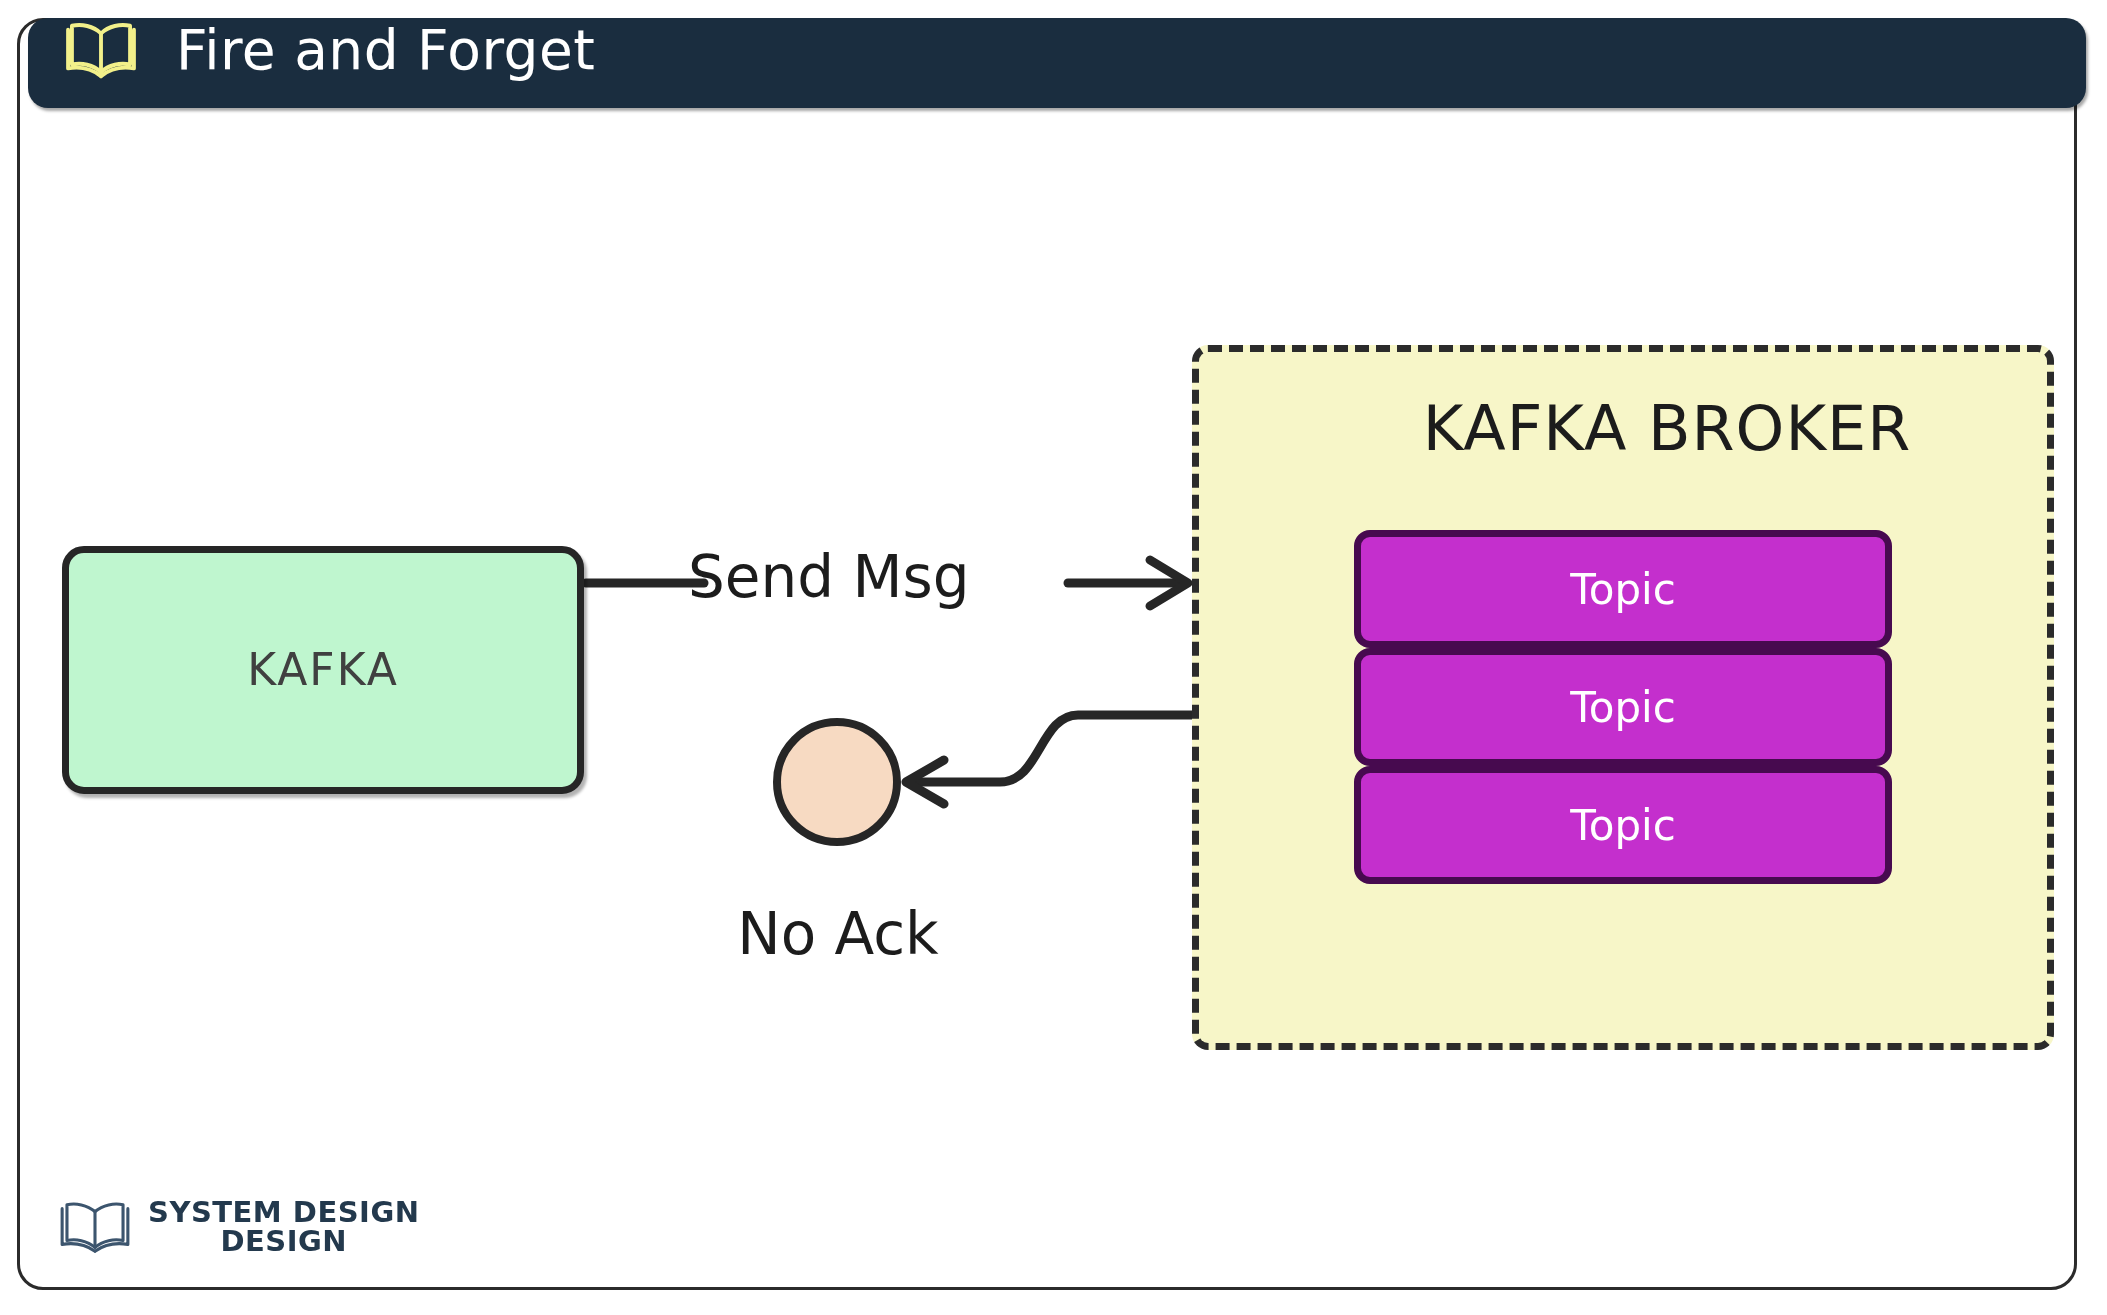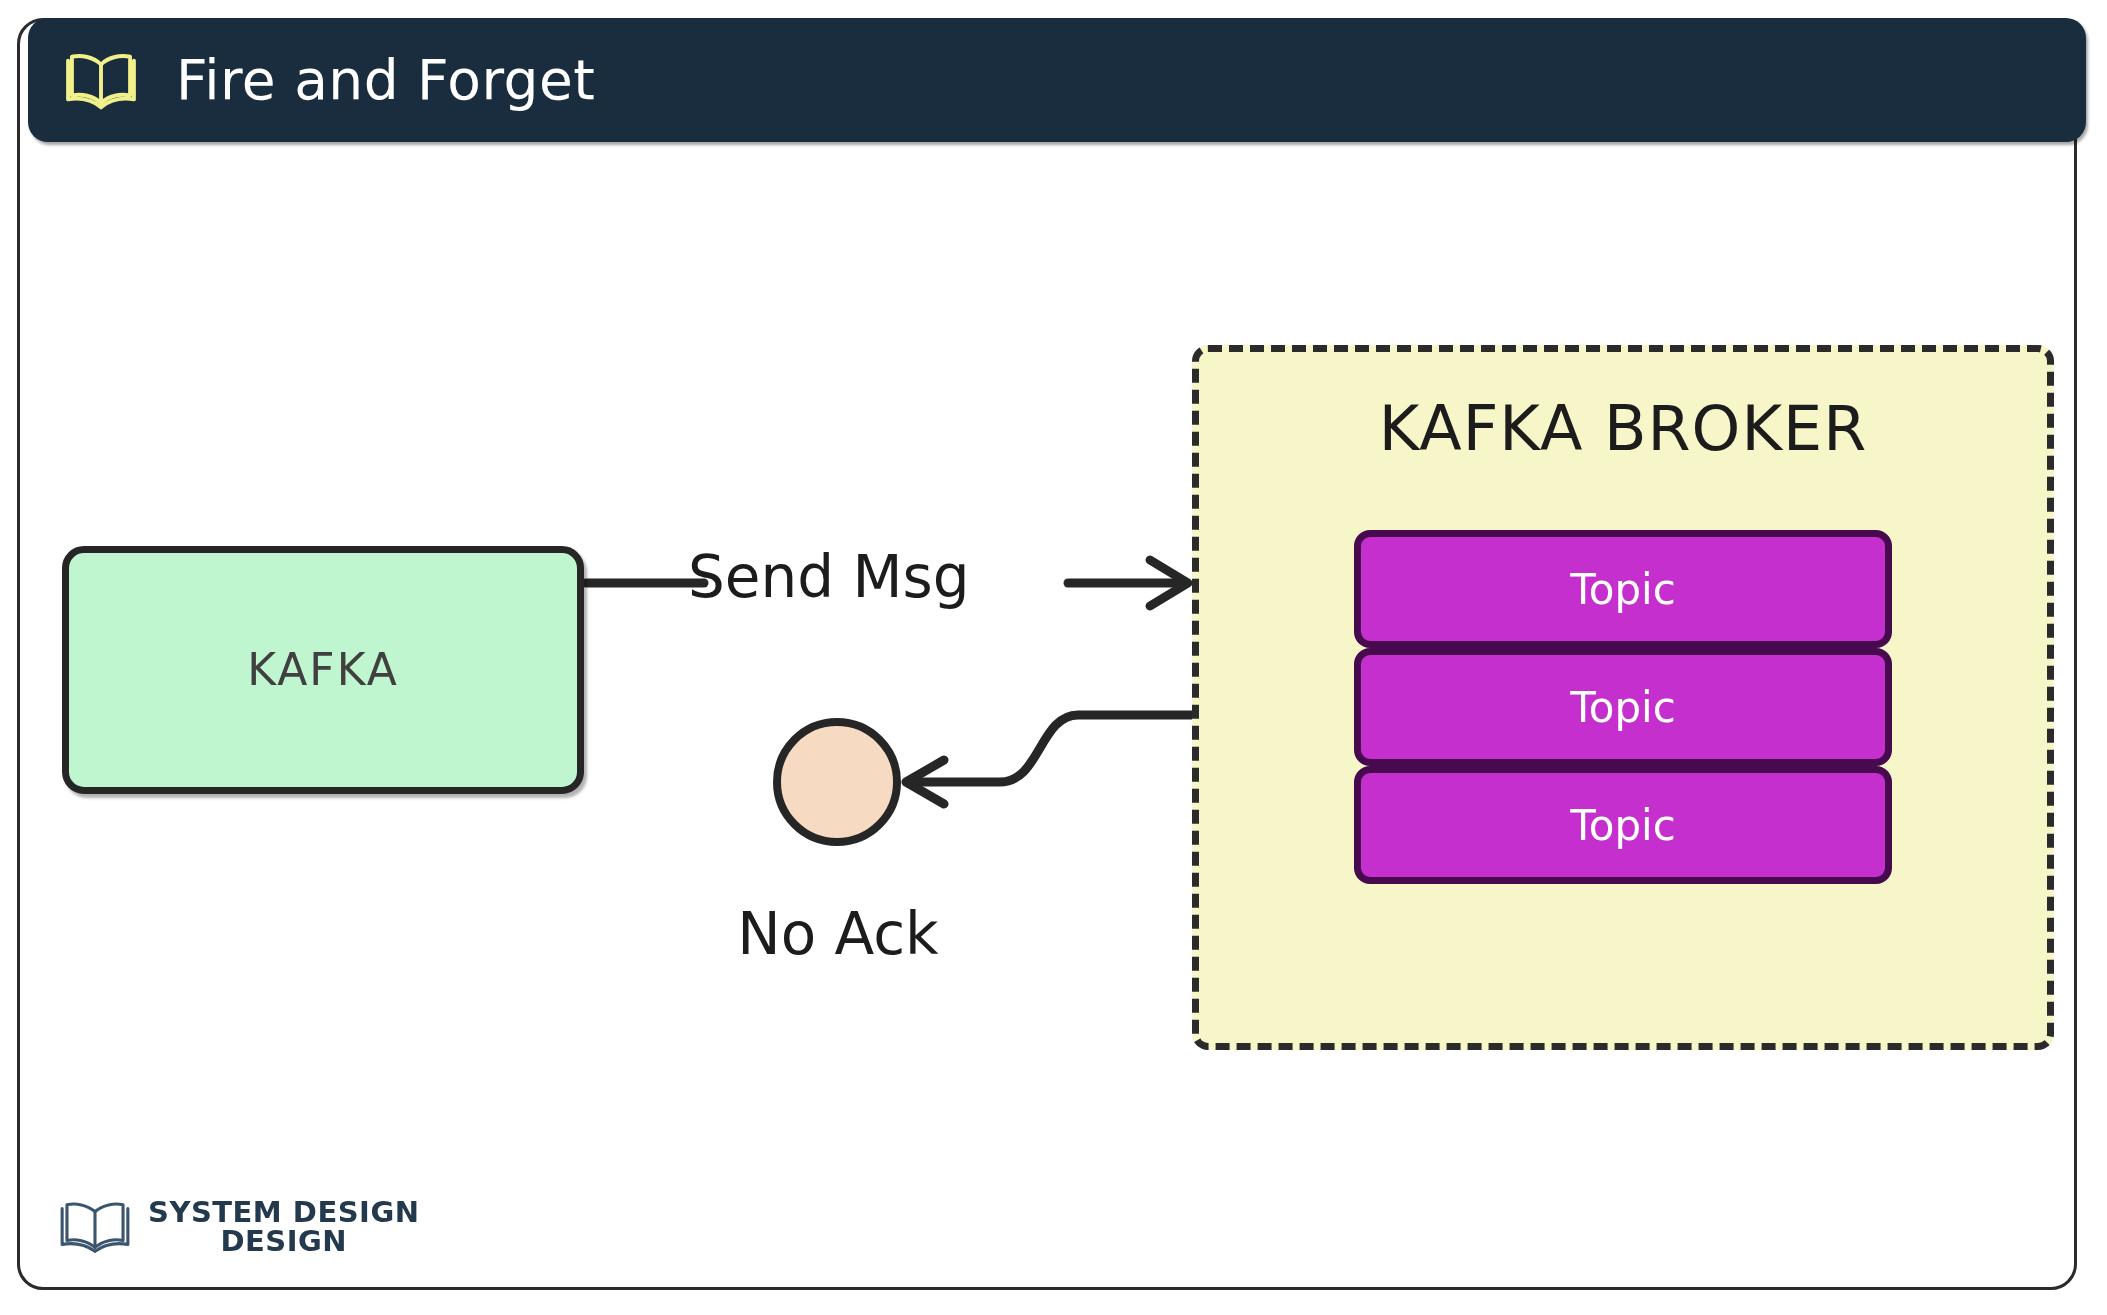--- a/index.html
+++ b/index.html
@@ -27,26 +27,26 @@
     box-sizing: border-box;
     background: #ffffff;
   }
 
   
   #header-bar {
     position: absolute;
     left: 28px;
     top: 18px;
     width: 2058px;
-    height: 124px;
+    height: 90px;
     background: #1a2d3f;
     border-radius: 20px;
     box-sizing: border-box;
     display: flex;
-    align-items: center;
+    align-items: flex-start;
     padding-left: 34px;
     box-shadow: 2px 3px 3px rgba(0,0,0,0.35);
   }
   #header-book-icon {
     width: 78px;
     height: 62px;
     flex: 0 0 auto;
     margin-right: 36px;
   }
   #header-title {
@@ -144,20 +144,21 @@
   #broker-title {
     position: absolute;
     left: 0;
     top: 40px;
     width: 100%;
     text-align: center;
     font-size: 62px;
     color: #1c1c1c;
     letter-spacing: 1px;
     font-family: "DejaVu Sans", sans-serif;
+    padding-left: 44px;
   }
   #topic-list {
     position: absolute;
     left: 0;
     top: 178px;
     width: 100%;
     display: flex;
     flex-direction: column;
     align-items: center;
   }

